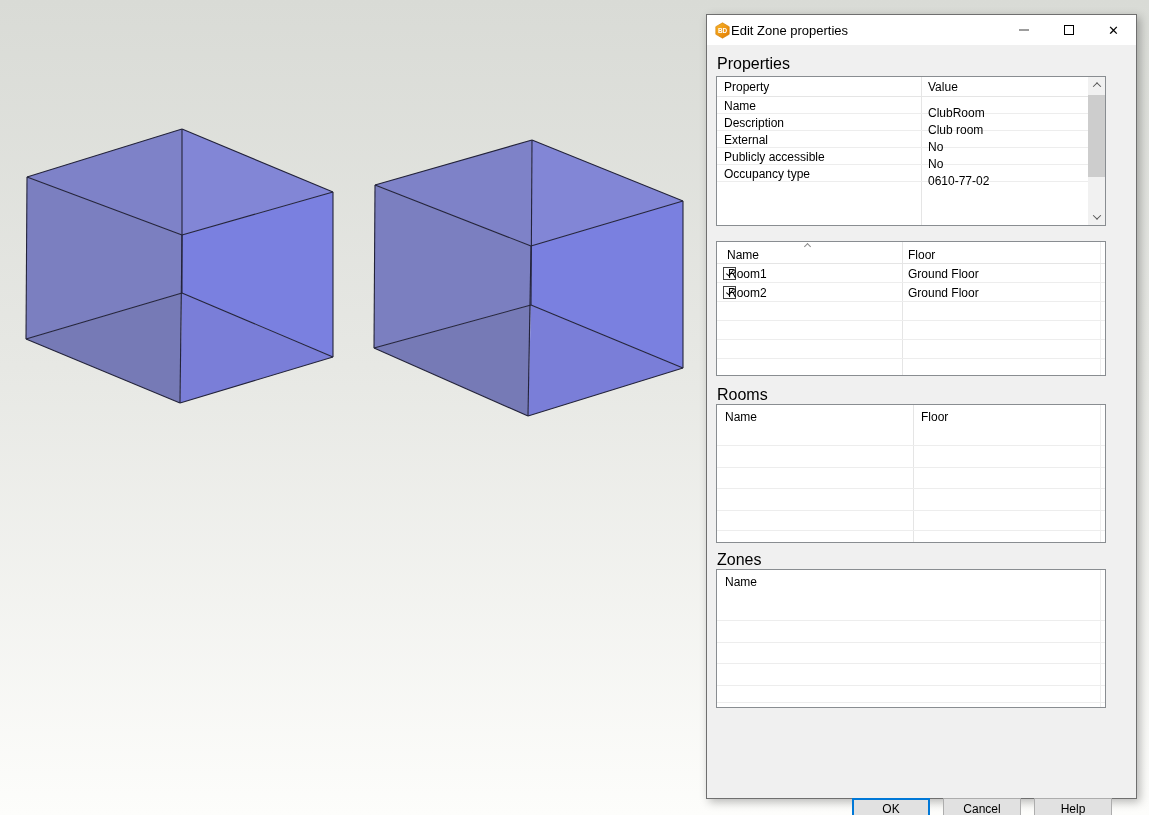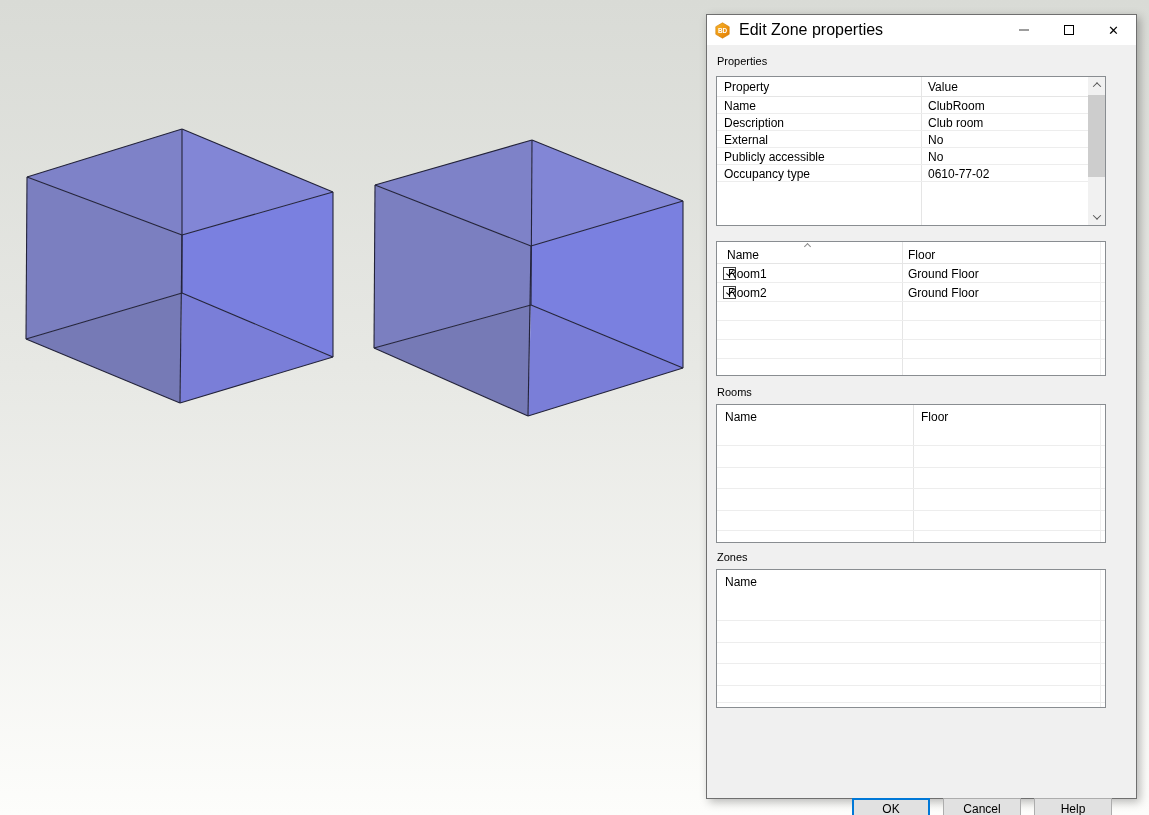--- a/index.html
+++ b/index.html
@@ -15,48 +15,48 @@
   .scene line { stroke:#23233a; stroke-width:1.1; }
 
   
   .dialog {
     position:absolute; left:706px; top:14px; width:431px; height:785px;
     background:#f0f0f0; border:1px solid #6f6f6f;
     box-shadow: 3px 3px 9px rgba(0,0,0,.28);
   }
   .titlebar { position:absolute; left:0; top:0; right:0; height:30px; background:#ffffff; display:flex; align-items:center; }
   .app-icon { width:17px; height:17px; margin-left:7px; flex:0 0 auto; }
-  .title { margin-left:8px; font-size:16px; }
+  .title { font-size:13px; }
   .capbtns { margin-left:auto; display:flex; height:100%; }
   .capbtn { width:45px; height:100%; display:flex; align-items:center; justify-content:center; }
   .dash { width:10px; height:2px; background:#9d9d9d; }
   .maxbox { width:10px; height:10px; border:1px solid #000; background:transparent; }
   .closex { font-size:13px; line-height:1; color:#000; }
 
-  .panel-label { position:absolute; font-size:11px; }
+  .panel-label { position:absolute; font-size:16px; }
 
   .lv { position:absolute; background:#fff; border:1px solid #898d91; overflow:hidden; }
   .lv, .lv * { font-size:12px; }
   .lv .vdiv  { position:absolute; top:0; bottom:0; width:1px; background:#e5e5e5; pointer-events:none; }
   .lv .rdiv  { position:absolute; top:0; bottom:0; width:1px; background:#ededed; pointer-events:none; }
   .lv-head { position:absolute; left:0; right:0; top:0; }
   .lv-head span { position:absolute; white-space:nowrap; }
   .rows { position:absolute; left:0; top:0; right:0; bottom:0; overflow:hidden; }
   .row { position:relative; border-bottom:1px solid #ededed; }
   .row span { position:absolute; white-space:nowrap; }
 
   
   .lv.props { left:9px; top:61px; width:390px; height:150px; }
   .props .lv-head { height:20px; border-bottom:1px solid #e5e5e5; }
   .props .lv-head .h1 { left:7px;  top:3px; }
   .props .lv-head .h2 { left:211px; top:3px; }
   .props .rows { top:20px; right:17px; }
   .props .row { height:17px; }
   .props .row .c1 { left:7px;  top:2px; }
-  .props .row .c2 { left:211px; top:2px; }
+  .props .row .c2 { left:211px; top:9px; }
   .props .vdiv { left:204px; }
   .scrollbar { position:absolute; top:0; right:0; bottom:0; width:17px; background:#f1f1f1; }
   .sb-btn { position:absolute; left:0; width:17px; height:16px; display:flex; align-items:center; justify-content:center; }
   .sb-up { top:0; } .sb-down { bottom:0; }
   .chev { width:6px; height:6px; border-left:1.6px solid #555; border-top:1.6px solid #555; }
   .chev.up   { transform:rotate(45deg) translate(1px,1px); }
   .chev.down { transform:rotate(225deg) translate(1px,1px); }
   .sb-thumb { position:absolute; left:0; top:18px; width:17px; height:82px; background:#cdcdcd; }
 
   

